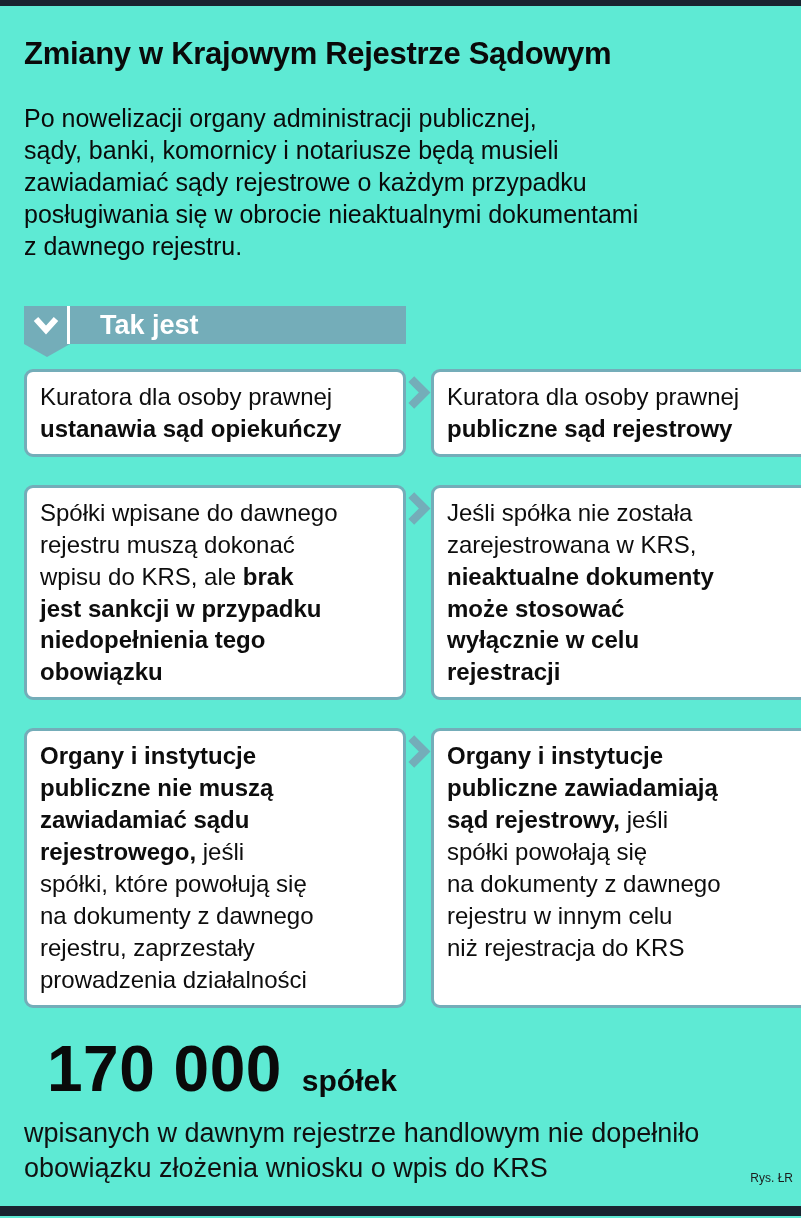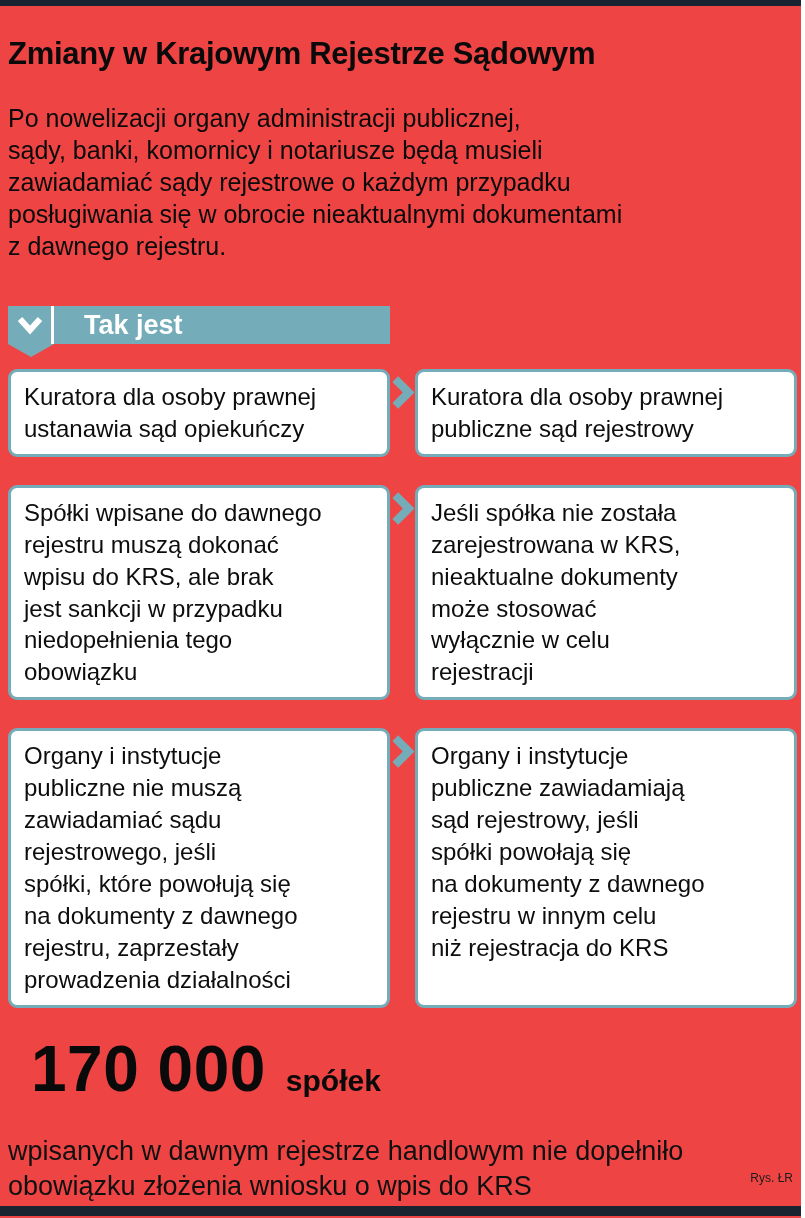--- a/index.html
+++ b/index.html
@@ -6,22 +6,22 @@
   html,body { background:#ffffff; }
   body {
     font-family:"Liberation Sans", sans-serif;
     color:#0d0d0d;
     -webkit-font-smoothing:antialiased;
   }
   .page {
     position:relative;
     width:801px;
     height:1218px;
-    background:#ef4444;
-    padding:0 8px;
+    background:#5eead4;
+    padding:0 24px;
     overflow:hidden;
   }
   .rule { position:absolute; left:0; right:0; background:#192430; }
   .rule-top { top:0; height:6px; }
   .rule-bottom { bottom:2px; height:10px; }
 
   .title {
     margin-top:36px;
     font-size:31px;
     font-weight:700;
@@ -84,40 +84,40 @@
   .box {
     border:3px solid #74adb9;
     border-radius:9px;
     background:#ffffff;
     padding:9px 13px;
     font-size:24px;
     line-height:1.33;
     white-space:pre-line;
     color:#0d0d0d;
   }
-  .seg-bold { font-weight:400; }
+  .seg-bold { font-weight:700; }
 
   .arrow-cell { position:relative; }
   .arrow-cell svg {
     position:absolute;
     top:6px; left:-3px;
     width:31px; height:35px;
   }
 
   .stat { margin-top:24px; }
   .stat-line { display:flex; align-items:baseline; gap:20px;margin-left:23px; }
   .stat-number {
     font-size:64px;
     font-weight:700;
     letter-spacing:0.5px;
     color:#0a0a0a;
   }
   .stat-unit { font-size:30px; font-weight:700; color:#0a0a0a; }
   .stat-desc {
-    margin-top:28px;
+    margin-top:10px;
     font-size:27px;
     line-height:1.3;
     white-space:pre-line;
     color:#101010;
   }
 
   .credit {
     position:absolute;
     right:8px; bottom:33px;
     font-size:12px;

